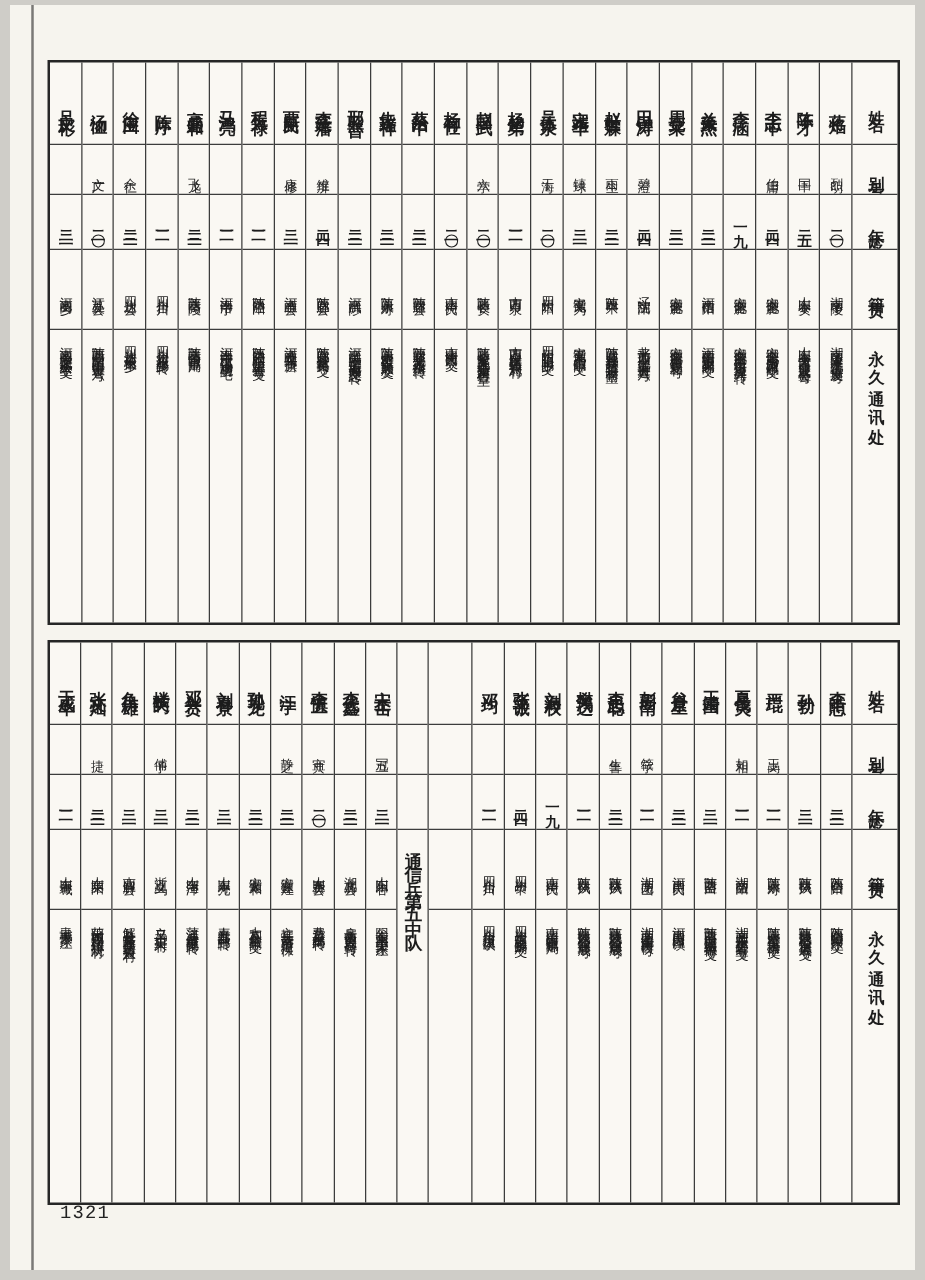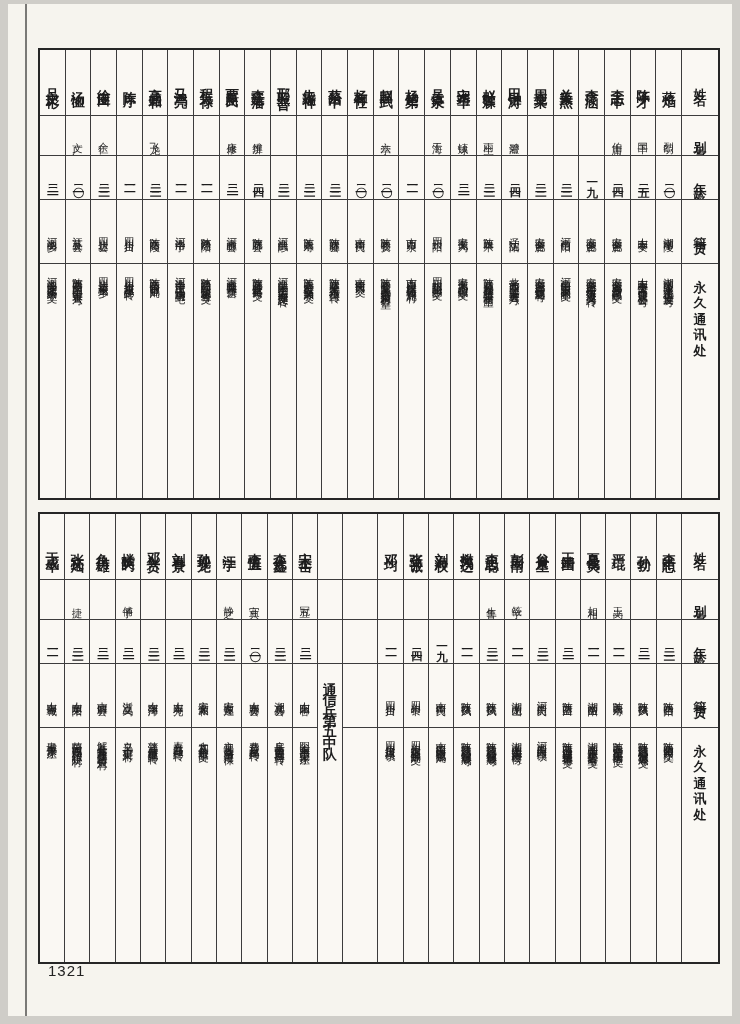--- a/index.html
+++ b/index.html
@@ -51,21 +51,21 @@
   .f-name{font-size:13.5px;font-weight:bold;letter-spacing:3px;}
   .f-alias{font-size:10.5px;letter-spacing:2px;color:#262626;}
   .f-age{font-size:11.5px;font-weight:bold;letter-spacing:3px;}
   .f-origin{font-size:10.5px;letter-spacing:1.5px;}
   .f-addr{font-size:10.5px;letter-spacing:1.5px;}
   .h-label{font-size:13px;font-weight:bold;letter-spacing:5px;}
   .h-addr{font-size:13px;font-weight:bold;letter-spacing:16px;}
   .d-label{font-size:14px;font-weight:bold;letter-spacing:11px;}
   .pagenum{
     position:absolute;left:40px;top:958px;
-    font-family:Liberation Sans, sans-serif;font-size:15px;color:#222;
+    font-family:Liberation Mono, monospace;font-size:15px;color:#222;
     letter-spacing:1px;
   }
 </style>
 </head>
 <body>
 
 <div class="page">
   <div class="gutter"></div>
 
   <div class="rtable t-top">

